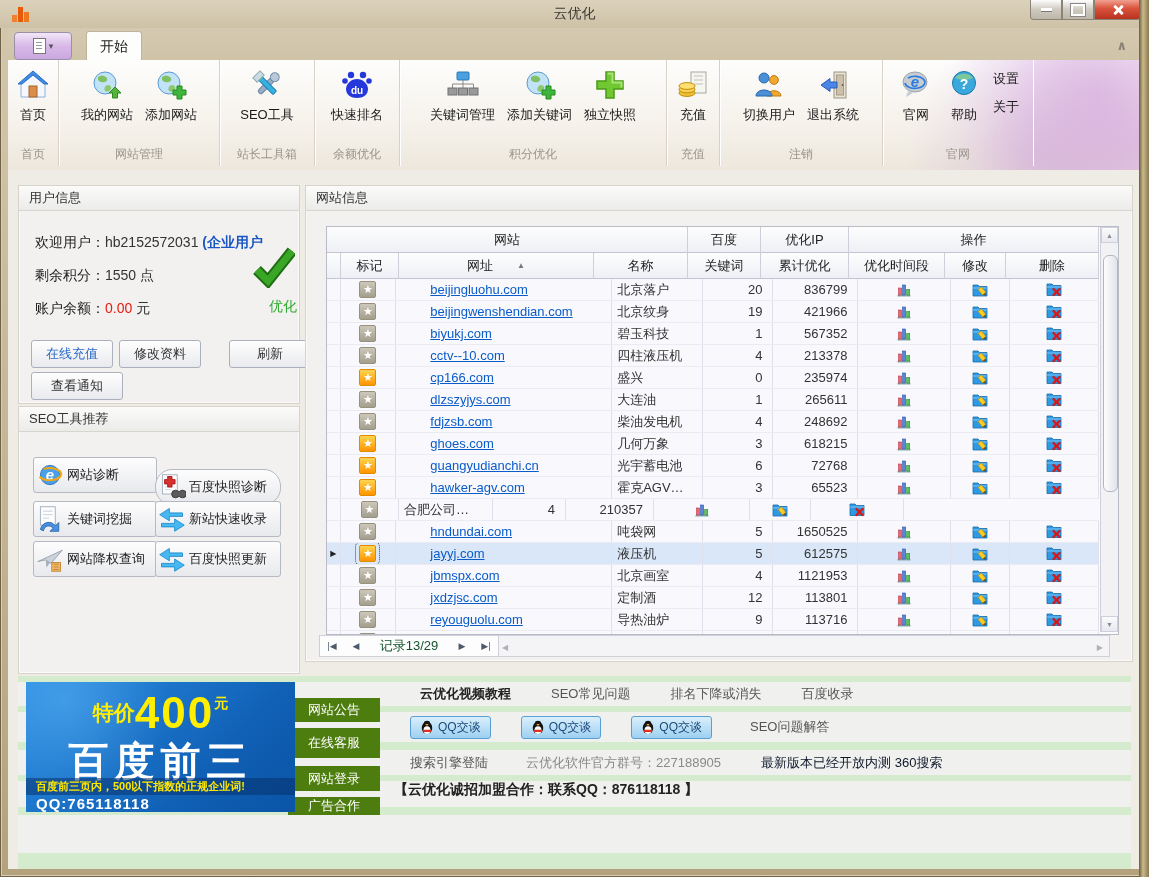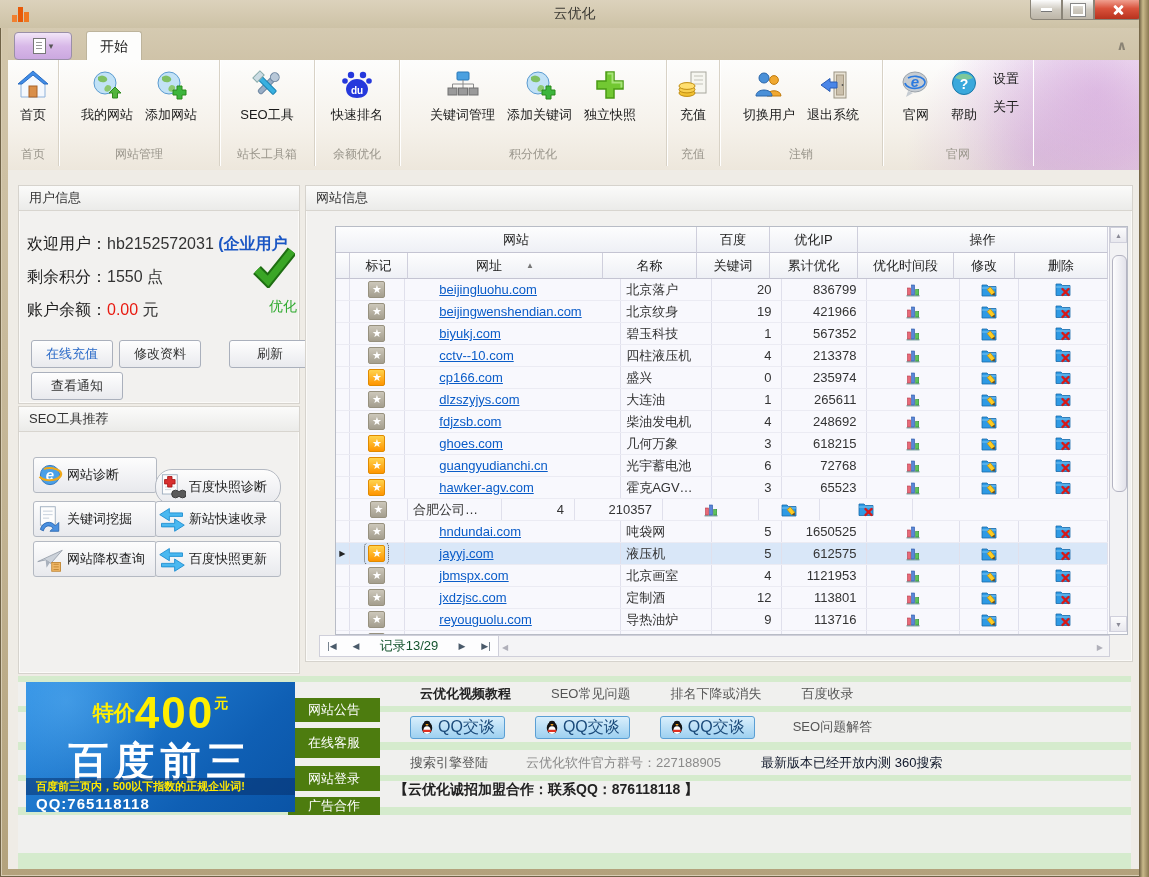--- a/index.html
+++ b/index.html
@@ -58,37 +58,37 @@
   .rbtn .rlabel{font-size:13px;color:#1a1a1a;white-space:nowrap;}
   .rglabel{height:22px;text-align:center;font-size:12px;color:#9a968c;line-height:20px;white-space:nowrap;}
   .smallstack{display:flex;flex-direction:column;justify-content:center;gap:10px;padding:6px 4px 0 4px;}
   .smallbtn{font-size:13px;color:#1a1a1a;white-space:nowrap;}
   
   .main{position:absolute;left:8px;top:170px;width:1133px;height:699px;background:#efece6;}
   .panel{position:absolute;background:#f2f1ef;border:1px solid #d6d3cd;box-shadow:0 0 0 1px #fbfaf8 inset;}
   .sechead{height:24px;background:linear-gradient(180deg,#fbfbfa,#ebebe9);border-bottom:1px solid #d8d5cf;
            line-height:24px;padding-left:10px;color:#333;font-size:13px;}
   
-  .uline{position:absolute;left:8px;white-space:nowrap;font-size:16px;}
+  .uline{position:absolute;left:16px;white-space:nowrap;font-size:14px;}
   .uline .lbl{color:#222;}
   .uline .corp{color:#1a56c4;font-weight:bold;}
   .uline .red{color:#e81a10;}
   .ubtn{position:absolute;height:26px;border:1px solid #aab0bc;border-radius:3px;
         background:linear-gradient(180deg,#fefefe,#e9eaee);display:flex;align-items:center;justify-content:center;
         font-size:13px;color:#333;overflow:hidden;white-space:nowrap;}
   .ubtn.blue{color:#2a6ac8;}
   .check-wrap{position:absolute;right:4px;top:58px;width:44px;height:44px;}
   .opt-hint{position:absolute;right:2px;top:112px;color:#2faa2f;font-size:14px;white-space:nowrap;}
   
   .toolbtn{position:absolute;width:118px;height:34px;border:1px solid #b4b9c2;border-radius:3px;
            background:linear-gradient(180deg,#fdfdfd,#e8e9ed);display:flex;align-items:center;gap:3px;
            padding:0 2px;overflow:hidden;}
   .toolbtn .tlabel{font-size:13px;color:#222;white-space:nowrap;}
   
-  .tablewrap{position:absolute;left:29px;top:40px;width:791px;height:407px;background:#fbfbfd;border:1px solid #b8bcc6;}
+  .tablewrap{position:absolute;left:20px;top:40px;width:791px;height:407px;background:#fbfbfd;border:1px solid #b8bcc6;}
   .tgrid{position:absolute;left:0;top:0;width:772px;}
   .hrow{display:flex;height:26px;}
   .hcell{box-sizing:border-box;border-right:1px solid #cfcfdc;border-bottom:1px solid #c4c4d2;
          background:linear-gradient(180deg,#fdfdfe,#eef0f5);display:flex;align-items:center;justify-content:center;
          font-size:13px;color:#222;white-space:nowrap;overflow:hidden;}
   .tbody{position:absolute;left:0;top:52px;width:772px;height:355px;overflow:hidden;}
   .trow{display:flex;height:21px;background:#f8f8fd;border-bottom:1px solid #ebebf3;}
   .trow.selected{background:#d9e7f8;}
   .tcell{box-sizing:border-box;border-right:1px solid #e0e0ec;display:flex;align-items:center;overflow:hidden;white-space:nowrap;}
   .c-marker{width:14px;justify-content:center;font-size:8px;color:#222;}
@@ -125,21 +125,21 @@
   .footer{position:absolute;left:10px;top:506px;width:1113px;height:193px;background:#f0f0ee;}
   .gband{position:absolute;left:0;width:1113px;background:#d5ebcd;}
   .frow{position:absolute;left:270px;right:0;display:flex;align-items:center;}
   .flabel{position:absolute;left:0;top:16px;width:92px;height:100%;background:#4d7c0f;color:#fff;
           display:flex;align-items:center;justify-content:center;font-size:13px;}
   .fcontent{position:absolute;left:92px;right:0;top:0;height:100%;display:flex;align-items:center;}
   .flink{margin-left:40px;color:#555;font-size:13px;}
   .flink.strong{color:#222;font-weight:bold;}
   .qqbtn{margin-left:30px;height:21px;display:inline-flex;align-items:center;gap:4px;padding:0 9px;
          border:1px solid #5a9fd4;border-radius:3px;background:linear-gradient(180deg,#d9effc,#9ed0f0);
-         font-size:16px;color:#1a4a7a;}
+         font-size:12px;color:#1a4a7a;}
   .fextra{margin-left:38px;color:#555;}
   .fgray{margin-left:38px;color:#8a8a8a;}
   .fred{margin-left:40px;color:#0f172a;}
   .fbold{margin-left:14px;color:#222;font-weight:bold;font-size:14px;}
   
   .ad{position:absolute;left:8px;top:6px;width:269px;height:130px;
       background:radial-gradient(circle at 15% 15%,rgba(120,200,255,.35),rgba(120,200,255,0) 40%),
                  linear-gradient(135deg,#2a8ce2,#0f5fb4 70%,#0a54a6);overflow:hidden;}
   .ad-line1{position:absolute;left:0;top:6px;width:100%;text-align:center;color:#ffee00;font-weight:bold;}
   .ad-line1 .sp{font-size:21px;vertical-align:8px;}

